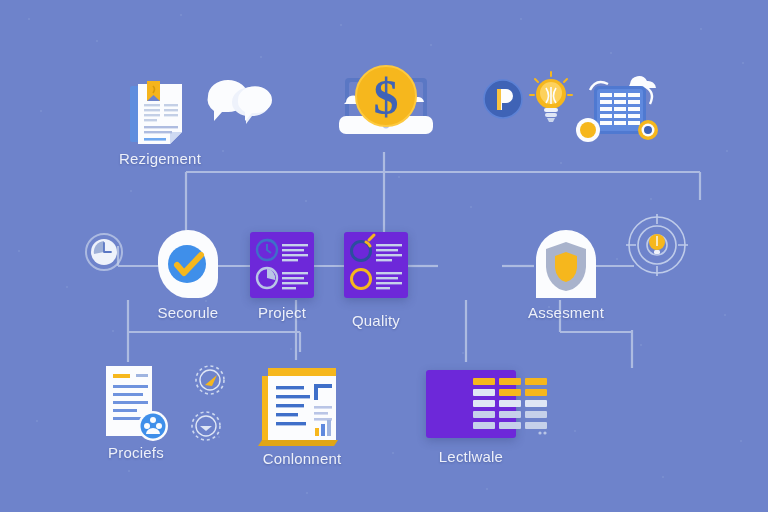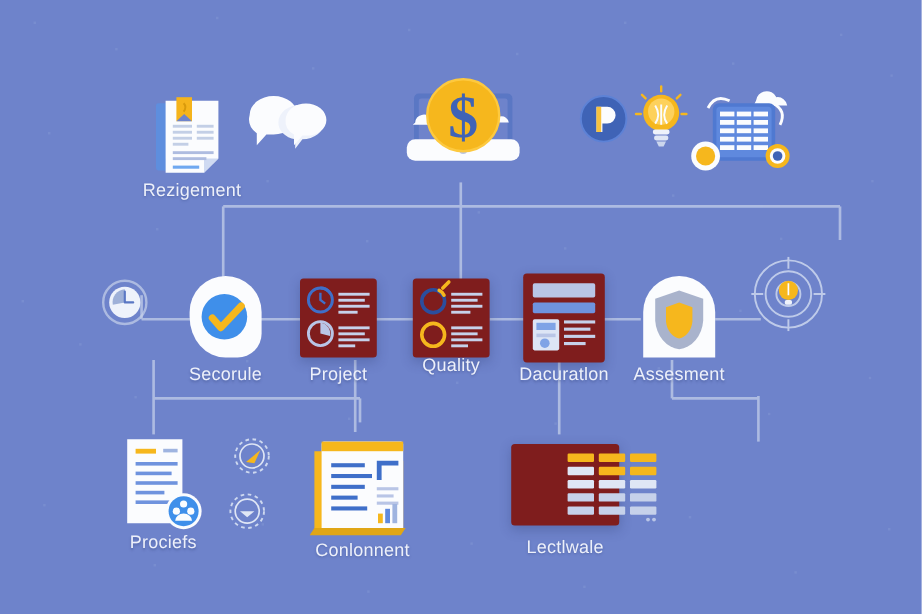--- a/index.html
+++ b/index.html
@@ -29,21 +29,21 @@
     left: 50%; transform: translateX(-50%);
     color: #edf0fa;
     font-size: 15px;
     line-height: 13px;
     text-align: center;
     white-space: pre;
     letter-spacing: .2px;
     text-shadow: 0 1px 2px rgba(40,55,110,.35);
   }
   .card {
-    background: #7f1d1d;
+    background: #6d28d9;
     border-radius: 3px;
     box-shadow: 0 3px 10px rgba(38,52,104,.28);
   }
 </style>
 </head>
 <body>
 
 <div id="stage">
 
   <svg id="speckles" viewBox="0 0 768 512" preserveAspectRatio="none">
@@ -291,40 +291,23 @@
           <rect x="32" y="27" width="16" height="2.4"></rect>
       </g>
       <circle cx="17" cy="47" r="9.5" fill="none" stroke="#f6b71d" stroke-width="3"></circle>
       <g fill="#c6d1ea">
         <rect x="32" y="40" width="26" height="2.4"></rect>
           <rect x="32" y="45" width="22" height="2.4"></rect>
         <rect x="32" y="50" width="26" height="2.4"></rect>
           <rect x="32" y="55" width="14" height="2.4"></rect>
       </g>
     </svg>
-    <div class="label" style="top:66px;text-align:center;">Quality</div>
-  </div>
-
-  <div class="node card" style="left:436px; top:228px; width:68px; height:74px;">
-    <svg width="68" height="74" viewBox="0 0 68 74">
-      <rect x="8" y="8" width="52" height="12" rx="1.5" fill="#b9c5e6"></rect>
-      <rect x="8" y="24" width="52" height="9" rx="1.5" fill="#6f93de"></rect>
-      <rect x="8" y="38" width="22" height="26" rx="1.5" fill="#dde5f5"></rect>
-      <rect x="11" y="41" width="16" height="6" fill="#7fa3e6"></rect>
-      <rect x="11" y="50" width="16" height="3" fill="#b9c5e6"></rect>
-      <circle cx="18" cy="58" r="4" fill="#7fa3e6"></circle>
-      <g fill="#c6d1ea">
-        <rect x="34" y="39" width="26" height="2.6"></rect>
-          <rect x="34" y="45" width="22" height="2.6"></rect>
-        <rect x="34" y="51" width="26" height="2.6"></rect>
-          <rect x="34" y="57" width="18" height="2.6"></rect>
-      </g>
-    </svg>
-    <div class="label" style="top:78px;">Dacuratlon</div>
-  </div>
+    <div class="label" style="top:82px;text-align:center;">Quality</div>
+  </div>
+
 
   <div class="node" style="left:530px; top:228px; width:72px; height:90px;">
     <svg width="72" height="74" viewBox="0 0 72 74">
       <path d="M36 2 a30 30 0 0 1 30 30 v38 h-60 v-38 a30 30 0 0 1 30 -30 z" fill="#fbfcfe"></path>
       <path d="M36 14 l20 7 v18 a22 26 0 0 1 -20 24 a22 26 0 0 1 -20 -24 v-18 z" fill="#a9b3cc"></path>
       <path d="M36 24 l11 4 v12 a13 16 0 0 1 -11 14 a13 16 0 0 1 -11 -14 v-12 z" fill="#f6b71d"></path>
     </svg>
     <div class="label" style="top:78px;">Assesment</div>
   </div>
 

